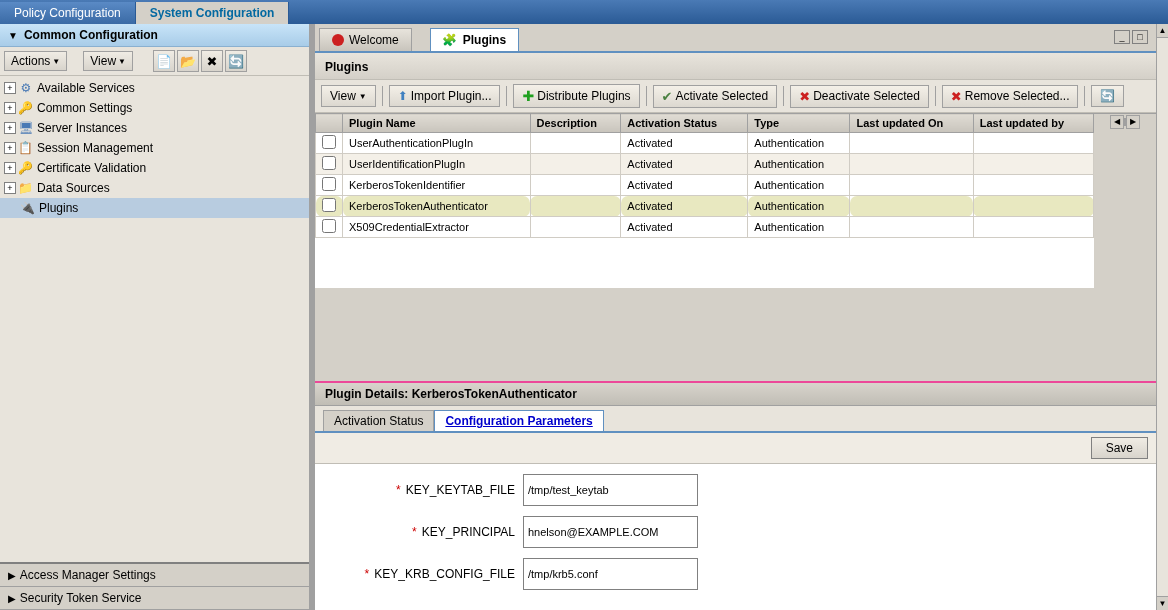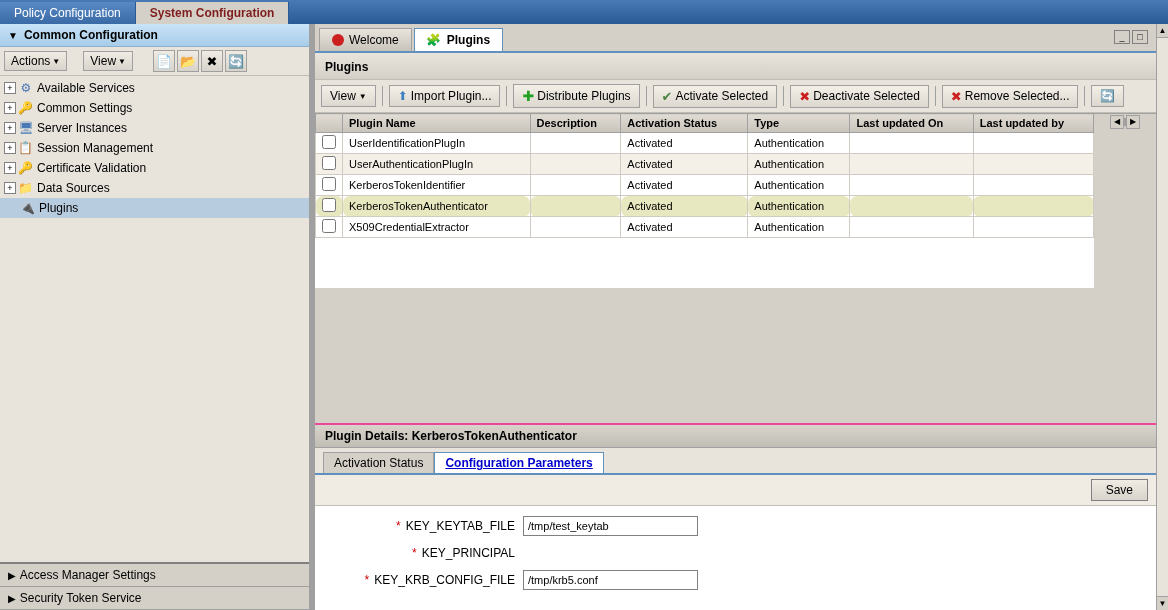--- a/index.html
+++ b/index.html
@@ -19,21 +19,21 @@
       font-size: 12px;
       color: #fff;
       background: linear-gradient(to bottom, #5a8ac5, #3a6aa5);
       border-right: 1px solid #2a5a95;
       height: 22px;
       display: flex;
       align-items: center;
     }
     .top-tab.active {
       background: #d4d0c8;
-      color: #7f1d1d;
+      color: #0369a1;
       font-weight: bold;
     }
 
     
     .main-layout {
       display: flex;
       height: 586px;
     }
 
     
@@ -151,21 +151,21 @@
       cursor: col-resize;
     }
 
     
     .content-tabs {
       display: flex;
       align-items: flex-end;
       background: #d4d0c8;
       padding: 4px 4px 0;
       border-bottom: 2px solid #6090c0;
-      gap: 2px;
+      gap: 18px;
     }
 
     .content-tab {
       padding: 4px 12px;
       background: linear-gradient(to bottom, #e8e4dc, #c8c4bc);
       border: 1px solid #a0a0a0;
       border-bottom: none;
       cursor: pointer;
       display: flex;
       align-items: center;
@@ -380,21 +380,21 @@
       width: 180px;
       margin-right: 8px;
       font-size: 11px;
     }
     .form-required {
       color: #cc0000;
       margin-right: 2px;
     }
     .form-input {
       width: 175px;
-      height: 20px;
+      height: 32px;
       border: 1px solid #808080;
       background: #fff;
       padding: 1px 4px;
       font-size: 11px;
     }
 
     .content-scroll {
       width: 12px;
       background: #d4d0c8;
       border-left: 1px solid #a0a0a0;
@@ -608,30 +608,30 @@
                 <th>Description</th>
                 <th>Activation Status</th>
                 <th>Type</th>
                 <th>Last updated On</th>
                 <th>Last updated by</th>
               </tr>
             </thead>
             <tbody id="plugins-tbody">
             <tr>
                   <td><input type="checkbox" class="row-checkbox" style=""></td>
-                  <td>UserIdentificationPlugIn</td>
+                  <td>UserAuthenticationPlugIn</td>
                   <td></td>
                   <td>Activated</td>
                   <td>Authentication</td>
                   <td></td>
                   <td></td>
                 </tr>
                 <tr>
                   <td><input type="checkbox" class="row-checkbox" style=""></td>
-                  <td>UserAuthenticationPlugIn</td>
+                  <td>UserIdentificationPlugIn</td>
                   <td></td>
                   <td>Activated</td>
                   <td>Authentication</td>
                   <td></td>
                   <td></td>
                 </tr>
                 <tr>
                   <td><input type="checkbox" class="row-checkbox" style=""></td>
                   <td>KerberosTokenIdentifier</td>
                   <td></td>
@@ -695,20 +695,21 @@
                 <span class="form-required">*</span>
                 <span>KEY_KEYTAB_FILE</span>
               </div>
               <input class="form-input" type="text" value="/tmp/test_keytab" style="">
             </div>
             <div class="form-row">
               <div class="form-label">
                 <span class="form-required">*</span>
                 <span>KEY_PRINCIPAL</span>
               </div>
+              <input class="form-input" type="text" value="hnelson@EXAMPLE.COM" style="">
             </div>
             <div class="form-row">
               <div class="form-label">
                 <span class="form-required">*</span>
                 <span>KEY_KRB_CONFIG_FILE</span>
               </div>
               <input class="form-input" type="text" value="/tmp/krb5.conf" style="">
             </div>
           </div>
         </div>

